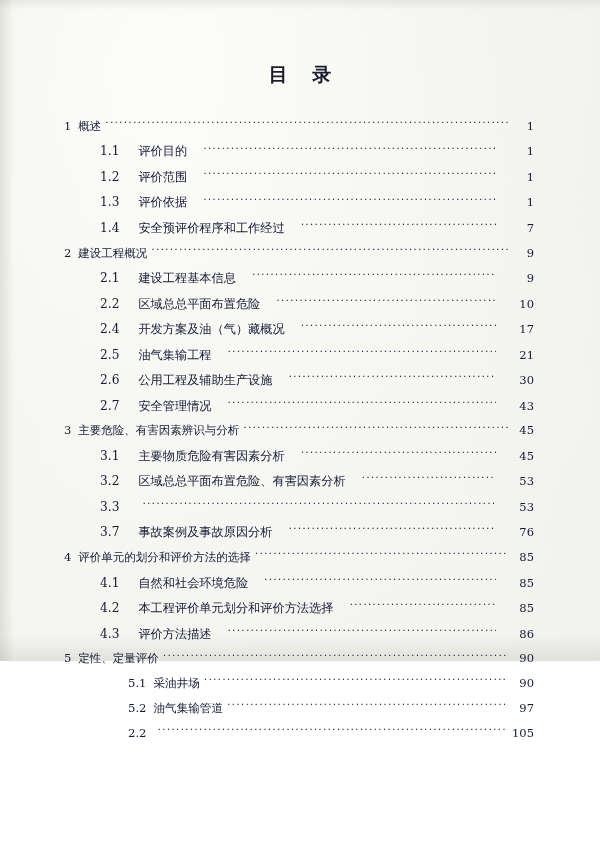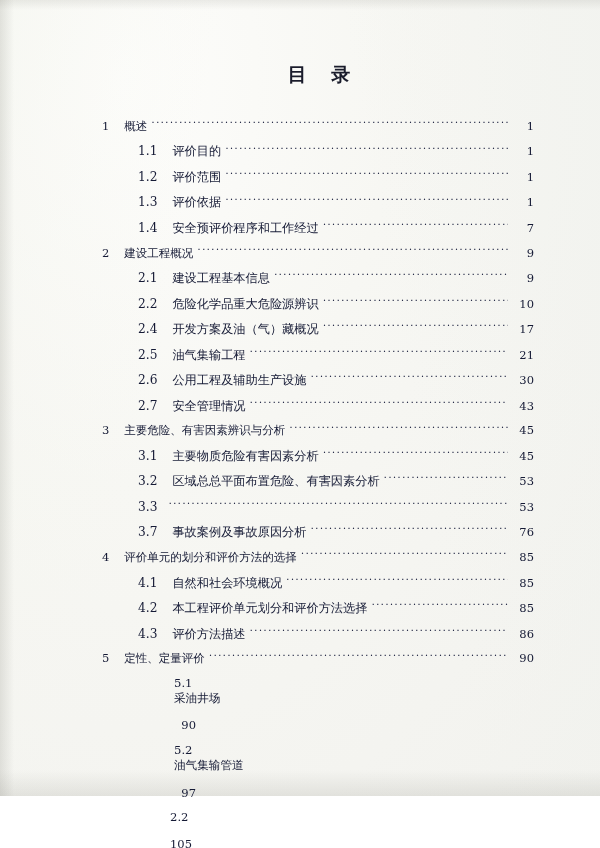--- a/index.html
+++ b/index.html
@@ -9,25 +9,24 @@
   body {
     width: 600px;
     height: 848px;
     background: #ffffff;
     font-family: "DejaVu Sans", "Liberation Sans", sans-serif;
     overflow: hidden;
   }
   .page {
     position: relative;
     width: 600px;
-    height: 796px;
+    height: 661px;
     background:
       radial-gradient(ellipse at 20% 10%, #fdfdfb 0%, #f7f7f3 40%, #f2f2ee 100%);
     box-sizing: border-box;
-    padding-left: 38px;
   }
   
   .page:before {
     content: "";
     position: absolute;
     inset: 0;
     background:
       linear-gradient(100deg, rgba(245,246,240,0.55) 0%, rgba(255,255,255,0) 30%),
       linear-gradient(260deg, rgba(240,242,238,0.5) 0%, rgba(255,255,255,0) 35%);
     pointer-events: none;
@@ -56,35 +55,34 @@
     align-items: baseline;
     font-size: 11.5px;
     color: #151a35;
     line-height: 1.35;
     padding: 4.4px 0;
     white-space: nowrap;
   }
   .toc-row.level-1 {
     font-size: 12.2px;
     padding-left: 36px;
+    gap: 12px;
   }
   .toc-row.level-2 {
     font-size: 11.6px;
     padding-left: 64px;
-    flex-direction: column;
   }
   .num {
     flex: 0 0 auto;
     margin-right: 7px;
     font-family: "DejaVu Serif", "Liberation Serif", serif;
   }
   .label {
     flex: 0 0 auto;
     font-family: "DejaVu Sans", "Liberation Sans", sans-serif;
-    margin-left: 8px;
   }
   .dots {
     flex: 1 1 auto;
     margin: 0 4px;
     overflow: hidden;
     position: relative;
     height: 1em;
   }
   .dots:after {
     content: "......................................................................................................................................";
@@ -174,21 +172,21 @@
           <span class="page-no">9</span>
         </li>
         <li class="toc-row level-1">
           <span class="num">2.1</span>
           <span class="label">建设工程基本信息</span>
           <span class="dots"></span>
           <span class="page-no">9</span>
         </li>
         <li class="toc-row level-1">
           <span class="num">2.2</span>
-          <span class="label">危险化学品重大危险源辨识</span>
+          <span class="label">区域总总平面布置危险</span>
           <span class="dots"></span>
           <span class="page-no">10</span>
         </li>
         <li class="toc-row level-1">
           <span class="num">2.4</span>
           <span class="label">开发方案及油（气）藏概况</span>
           <span class="dots"></span>
           <span class="page-no">17</span>
         </li>
         <li class="toc-row level-1">
@@ -239,21 +237,21 @@
           <span class="page-no">76</span>
         </li>
         <li class="toc-row level-0">
           <span class="num">4</span>
           <span class="label">评价单元的划分和评价方法的选择</span>
           <span class="dots"></span>
           <span class="page-no">85</span>
         </li>
         <li class="toc-row level-1">
           <span class="num">4.1</span>
-          <span class="label">自然和社会环境概况</span>
+          <span class="label">自然和社会环境危险</span>
           <span class="dots"></span>
           <span class="page-no">85</span>
         </li>
         <li class="toc-row level-1">
           <span class="num">4.2</span>
           <span class="label">本工程评价单元划分和评价方法选择</span>
           <span class="dots"></span>
           <span class="page-no">85</span>
         </li>
         <li class="toc-row level-1">

